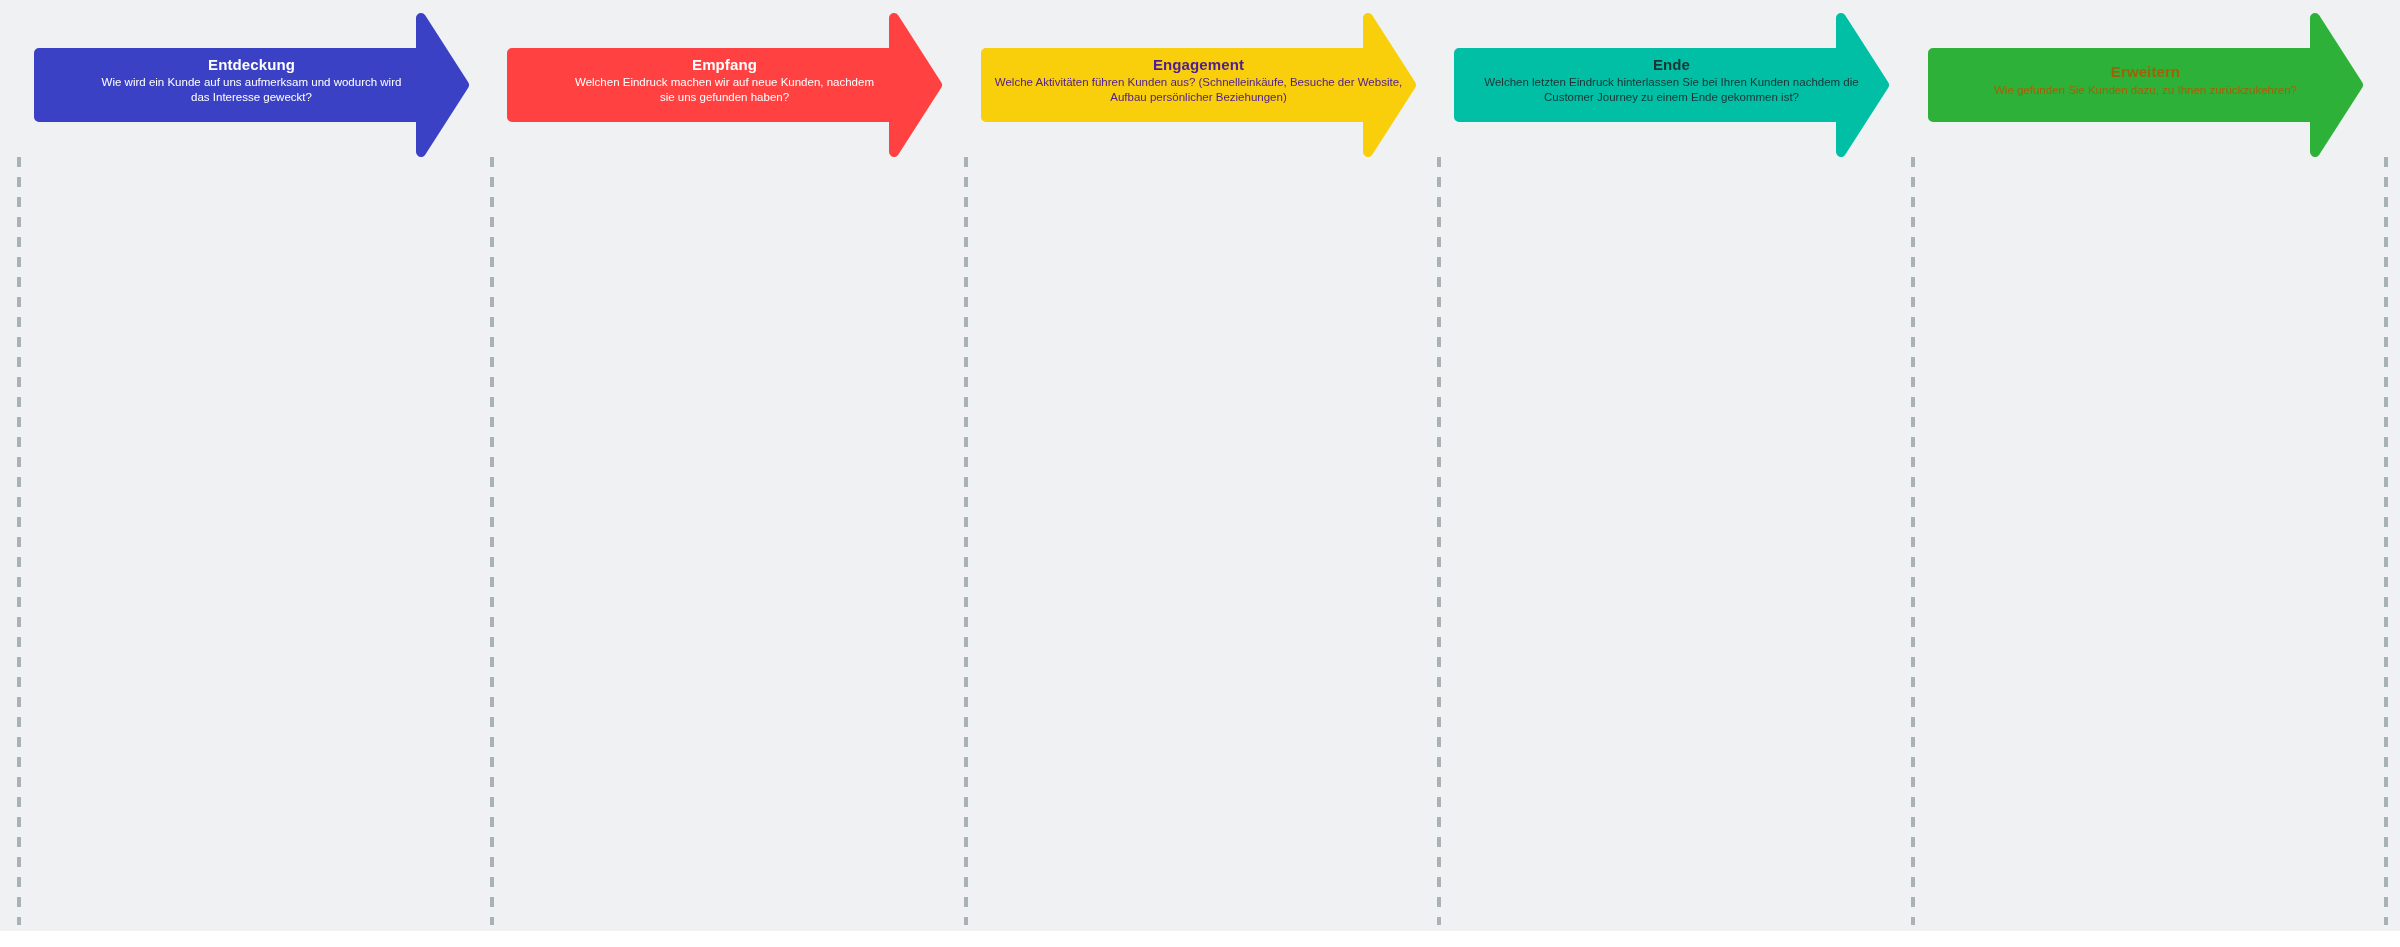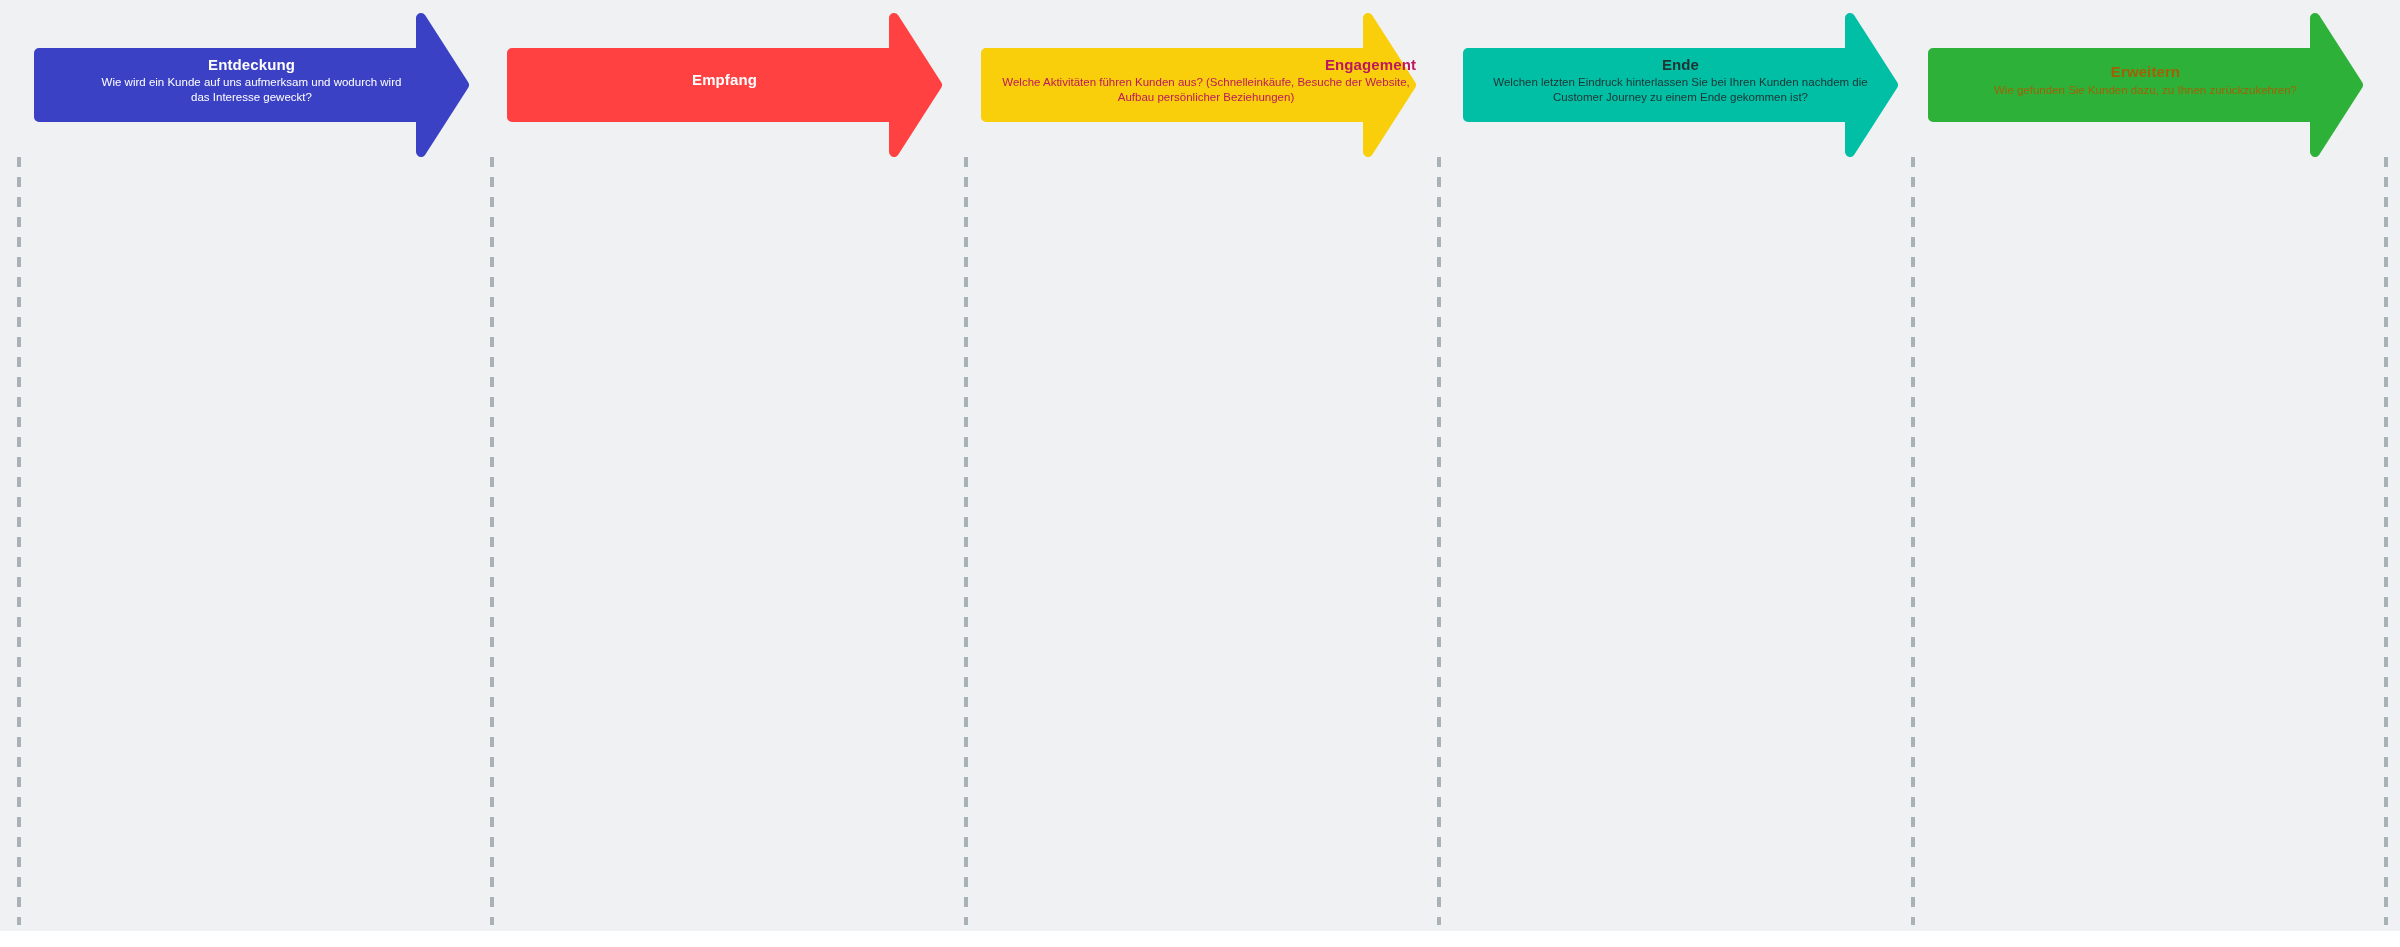--- a/index.html
+++ b/index.html
@@ -36,21 +36,21 @@
   
   .stage {
     position: absolute;
     top: 13px;
     width: 435px;
     height: 144px;
   }
   .stage.s0 { left: 34px; }
   .stage.s1 { left: 507px; }
   .stage.s2 { left: 981px; }
-  .stage.s3 { left: 1454px; margin-left: 9px; }
+  .stage.s3 { left: 1454px; }
   .stage.s4 { left: 1928px; }
   .stage svg {
     position: absolute;
     inset: 0;
     width: 100%;
     height: 100%;
     display: block;
   }
   .stage-text {
     position: absolute;
@@ -111,28 +111,29 @@
       <div class="stage-desc">Wie wird ein Kunde auf uns aufmerksam und wodurch wird das Interesse geweckt?</div>
     </div>
   </div>
 
   <div class="stage s1">
     <svg viewBox="0 0 435 144" aria-hidden="true">
       <polygon points="5,40 387,40 387,5 430,72 387,139 387,104 5,104" stroke-width="10" stroke-linejoin="round" stroke="#ff4141" style="fill: rgb(255, 65, 65);"></polygon>
     </svg>
     <div class="stage-text" style="color: rgb(255, 255, 255);">
       <div class="stage-title">Empfang</div>
+      <div class="stage-desc">Welchen Eindruck machen wir auf neue Kunden, nachdem sie uns gefunden haben?</div>
     </div>
   </div>
 
   <div class="stage s2">
     <svg viewBox="0 0 435 144" aria-hidden="true">
       <polygon points="5,40 387,40 387,5 430,72 387,139 387,104 5,104" stroke-width="10" stroke-linejoin="round" stroke="#f9ce0b" style="fill: rgb(249, 206, 11);"></polygon>
     </svg>
-    <div class="stage-text" style="color: #be185d; align-items: flex-end;">
+    <div class="stage-text" style="color: #4c1d95;">
       <div class="stage-title">Engagement</div>
       <div class="stage-desc">Welche Aktivitäten führen Kunden aus? (Schnelleinkäufe, Besuche der Website, Aufbau persönlicher Beziehungen)</div>
     </div>
   </div>
 
   <div class="stage s3">
     <svg viewBox="0 0 435 144" aria-hidden="true">
       <polygon points="5,40 387,40 387,5 430,72 387,139 387,104 5,104" stroke-width="10" stroke-linejoin="round" stroke="#00bfa5" style="fill: rgb(0, 191, 165);"></polygon>
     </svg>
     <div class="stage-text" style="color: rgb(29, 52, 52);">

